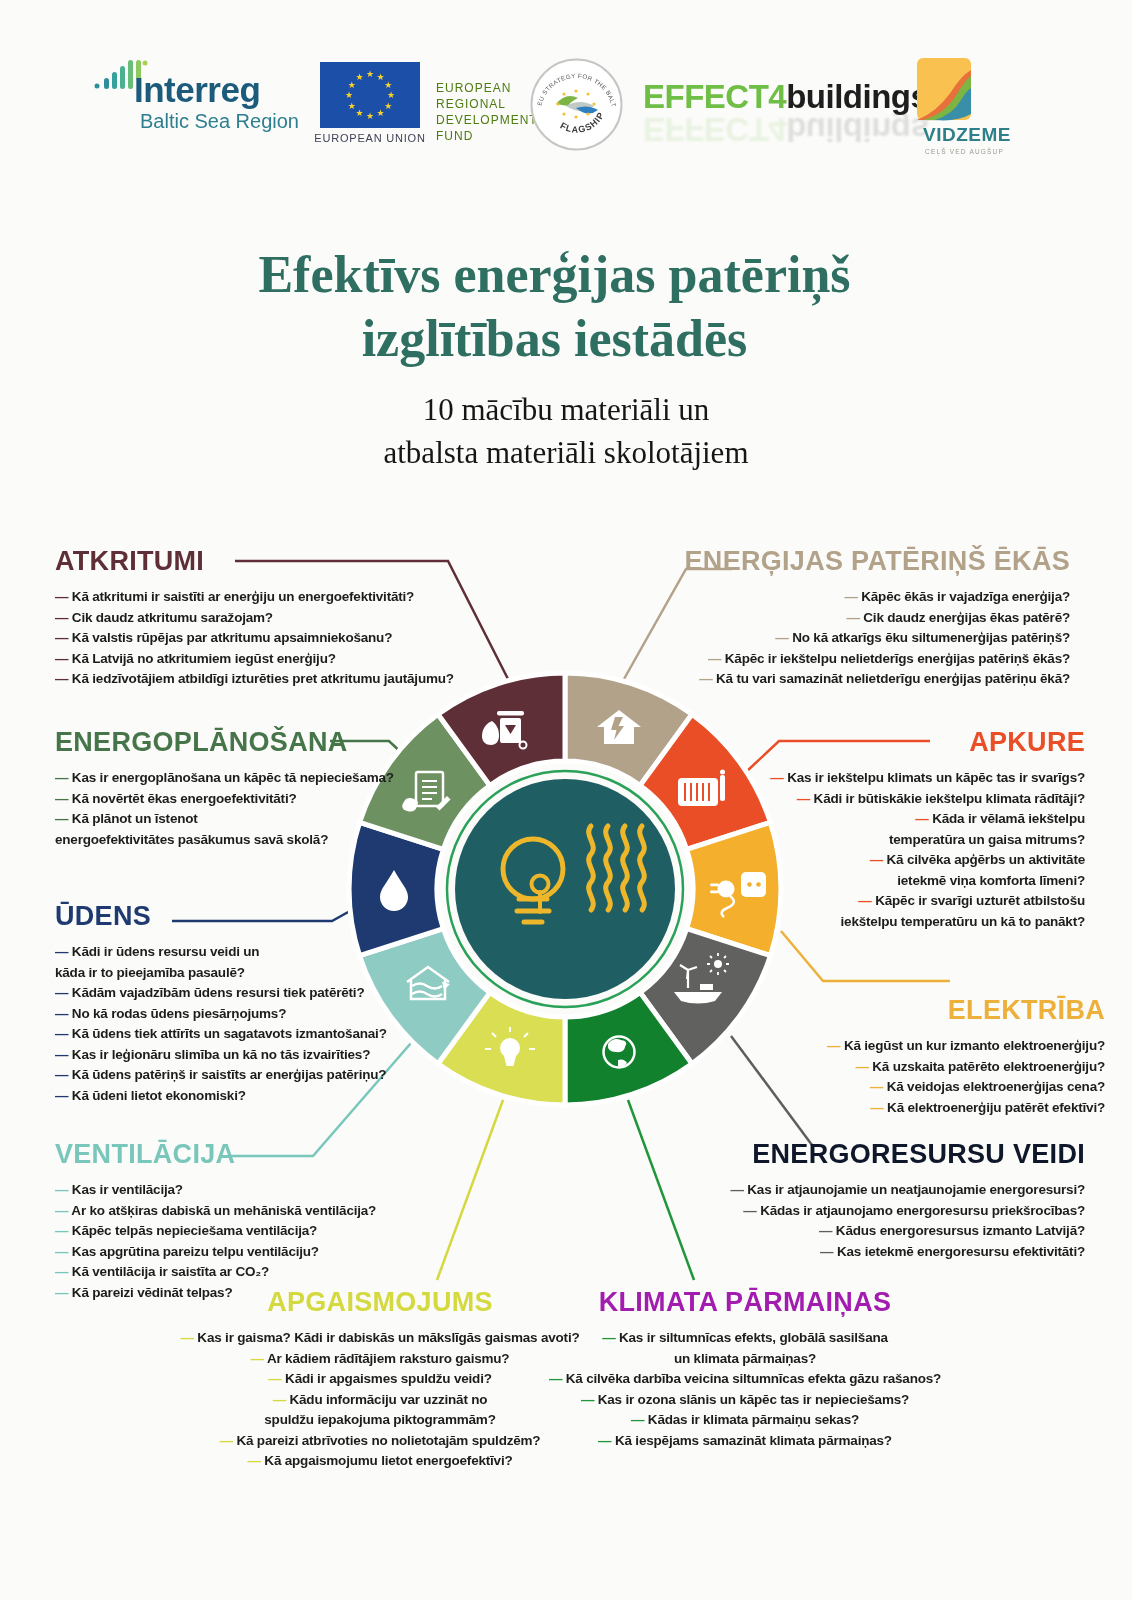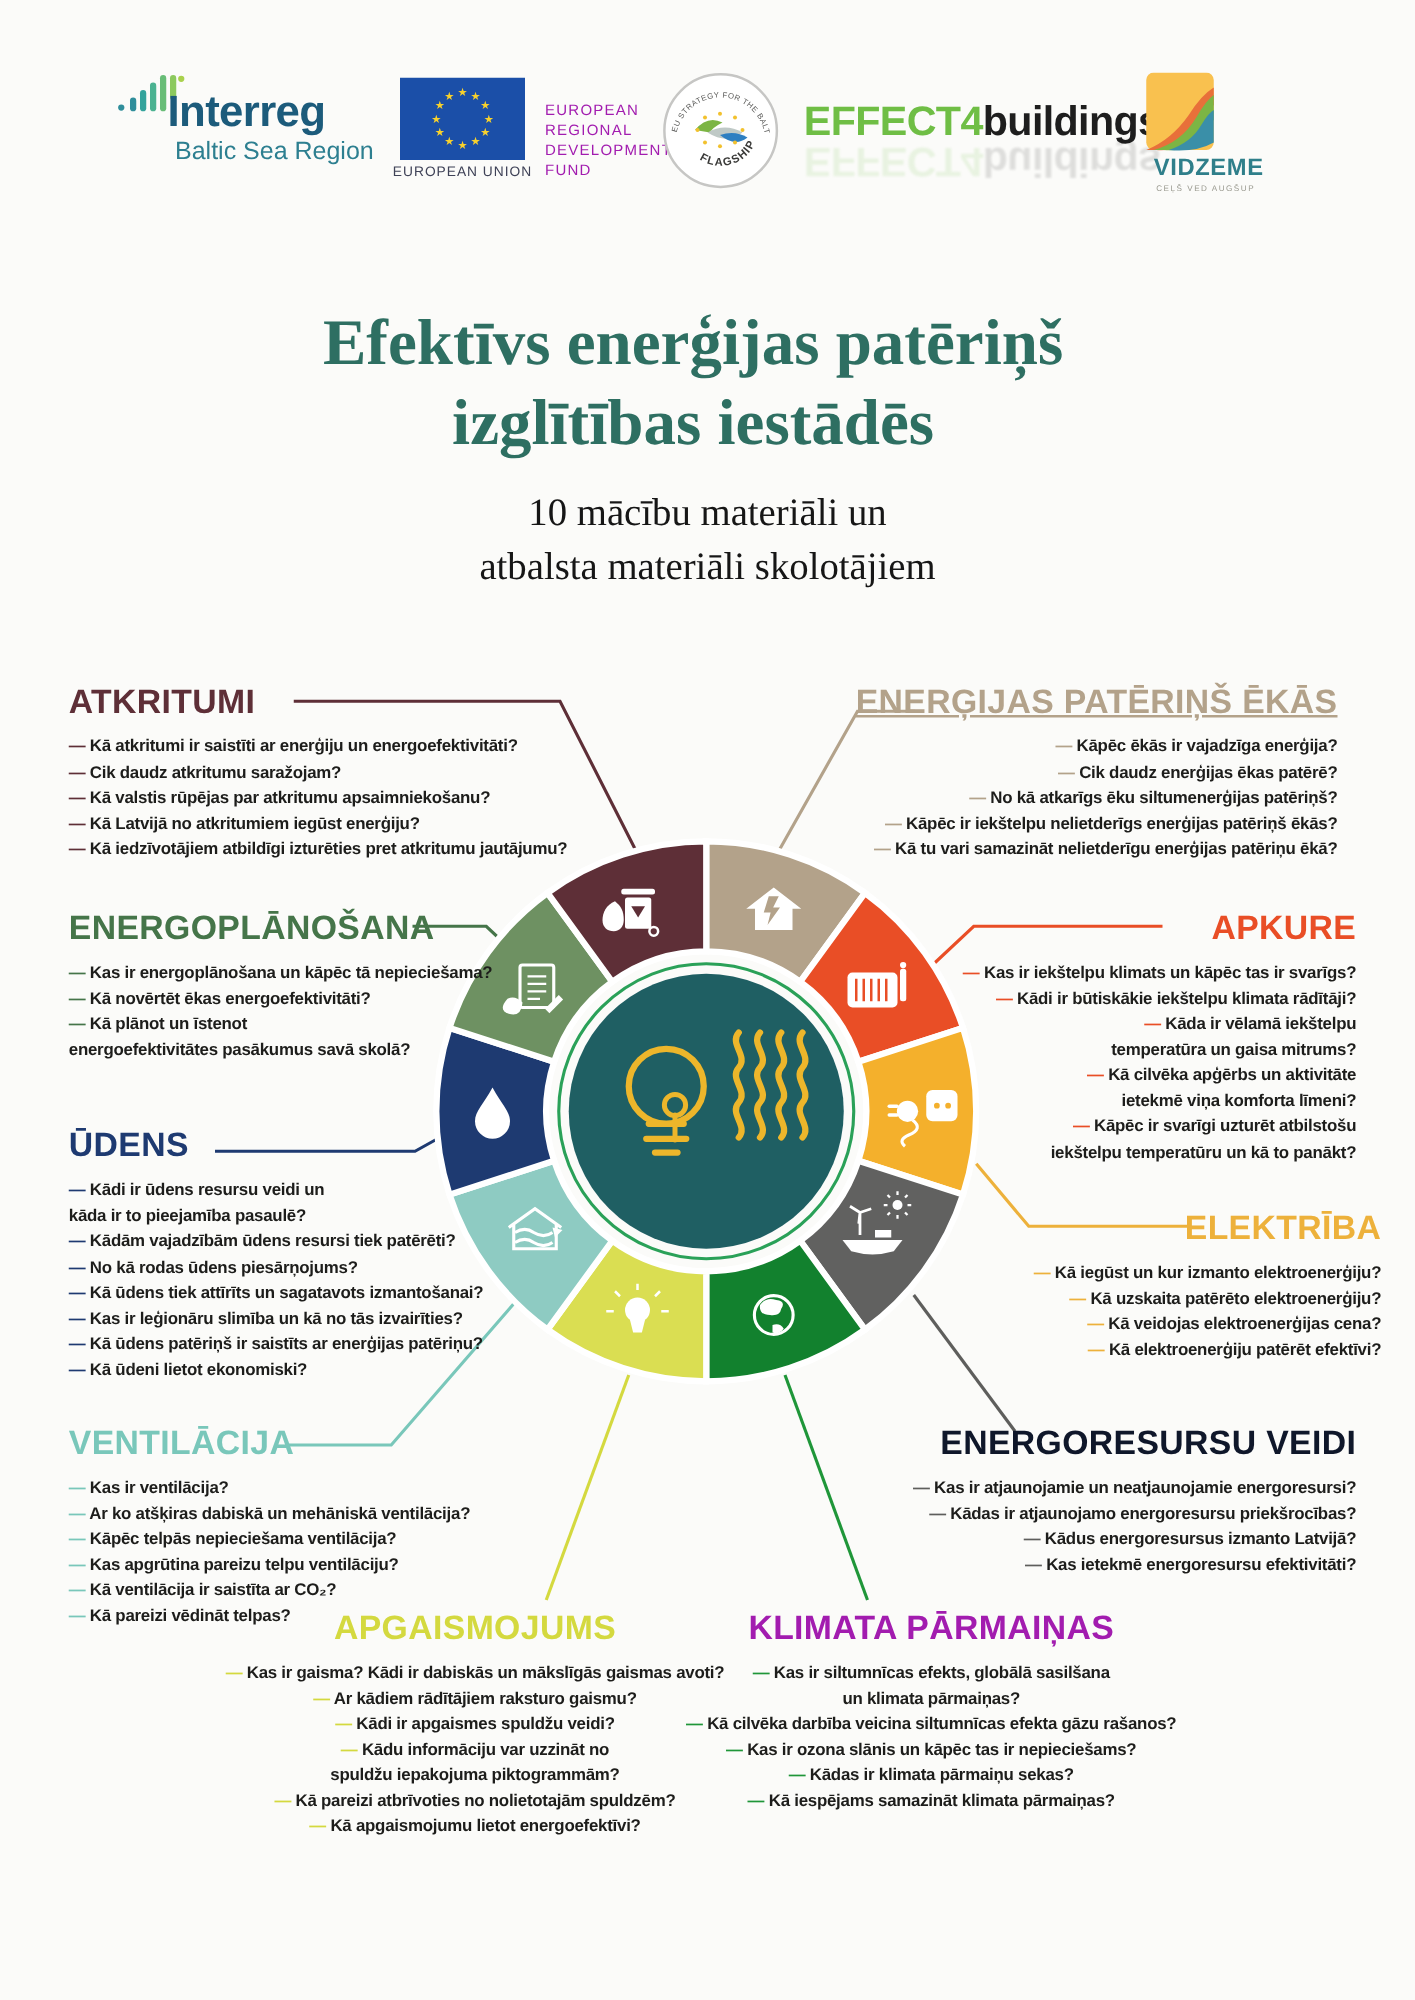--- a/index.html
+++ b/index.html
@@ -5,21 +5,21 @@
   html,body{margin:0;padding:0;background:#e8e8e6;}
   .canvas{position:relative;width:1132px;height:1600px;margin:0 auto;background:#fbfbf9;overflow:hidden;
           font-family:"Liberation Sans",sans-serif;}
   
   .hdr{position:absolute;left:0;top:0;width:1016px;height:180px;}
   .interreg{position:absolute;left:92px;top:58px;width:230px;height:90px;}
   .interreg .word{position:absolute;left:42px;top:12px;font-size:35px;font-weight:700;color:#1c5b7b;letter-spacing:-.5px;}
   .interreg .region{position:absolute;left:48px;top:52px;font-size:20px;color:#2d7f90;}
   .euflag{position:absolute;left:320px;top:62px;width:100px;height:66px;}
   .eu-cap{position:absolute;left:312px;top:132px;width:116px;text-align:center;font-size:11px;letter-spacing:.8px;color:#3f4257;font-weight:400;}
-  .erdf{position:absolute;left:436px;top:80px;font-size:12px;line-height:16px;letter-spacing:1px;color:#a21caf;font-weight:500;}
+  .erdf{position:absolute;left:436px;top:80px;font-size:12px;line-height:16px;letter-spacing:1px;color:#4d7c0f;font-weight:500;}
   .flagship{position:absolute;left:528px;top:56px;width:97px;height:97px;}
   .e4b{position:absolute;left:643px;top:78px;font-size:33px;font-weight:800;letter-spacing:-.5px;}
   .e4b-reflect{position:absolute;left:643px;top:110px;font-size:33px;font-weight:800;letter-spacing:-.5px;
                transform:scaleY(-1);opacity:.13;filter:blur(1px);}
   .vidzeme{position:absolute;left:915px;top:58px;width:120px;height:100px;}
   .vidzeme .vname{position:absolute;left:8px;top:66px;font-size:19px;font-weight:700;color:#2f7f8a;letter-spacing:.5px;}
   .vidzeme .vtag{position:absolute;left:10px;top:90px;font-size:6.5px;letter-spacing:1.2px;color:#9a9a90;}
   
   .main-title{position:absolute;left:0;top:243px;width:1109px;text-align:center;
               font-family:"Liberation Serif",serif;font-weight:700;font-size:52px;line-height:64px;color:#2e6f62;}
@@ -253,21 +253,21 @@
   <div id="sections">
       <div class="section" id="sec-atkritumi">
         <h2 class="sec-title" style="color: rgb(94, 47, 55);">ATKRITUMI</h2>
         <div class="bullet-line"><span class="dash" style="color: rgb(94, 47, 55);">— </span><span>Kā atkritumi ir saistīti ar enerģiju un energoefektivitāti?</span></div>
         <div class="bullet-line"><span class="dash" style="color: rgb(94, 47, 55);">— </span><span>Cik daudz atkritumu saražojam?</span></div>
         <div class="bullet-line"><span class="dash" style="color: rgb(94, 47, 55);">— </span><span>Kā valstis rūpējas par atkritumu apsaimniekošanu?</span></div>
         <div class="bullet-line"><span class="dash" style="color: rgb(94, 47, 55);">— </span><span>Kā Latvijā no atkritumiem iegūst enerģiju?</span></div>
         <div class="bullet-line"><span class="dash" style="color: rgb(94, 47, 55);">— </span><span>Kā iedzīvotājiem atbildīgi izturēties pret atkritumu jautājumu?</span></div>
       </div>
       <div class="section" id="sec-ekas">
-        <h2 class="sec-title" style="color: rgb(179, 162, 138); text-decoration: underline;">ENERĢIJAS PATĒRIŅŠ ĒKĀS</h2>
+        <h2 class="sec-title" style="color: rgb(179, 162, 138);">ENERĢIJAS PATĒRIŅŠ ĒKĀS</h2>
         <div class="bullet-line"><span class="dash" style="color: rgb(179, 162, 138);">— </span><span>Kāpēc ēkās ir vajadzīga enerģija?</span></div>
         <div class="bullet-line"><span class="dash" style="color: rgb(179, 162, 138);">— </span><span>Cik daudz enerģijas ēkas patērē?</span></div>
         <div class="bullet-line"><span class="dash" style="color: rgb(179, 162, 138);">— </span><span>No kā atkarīgs ēku siltumenerģijas patēriņš?</span></div>
         <div class="bullet-line"><span class="dash" style="color: rgb(179, 162, 138);">— </span><span>Kāpēc ir iekštelpu nelietderīgs enerģijas patēriņš ēkās?</span></div>
         <div class="bullet-line"><span class="dash" style="color: rgb(179, 162, 138);">— </span><span>Kā tu vari samazināt nelietderīgu enerģijas patēriņu ēkā?</span></div>
       </div>
       <div class="section" id="sec-energoplanosana">
         <h2 class="sec-title" style="color: rgb(69, 117, 73);">ENERGOPLĀNOŠANA</h2>
         <div class="bullet-line"><span class="dash" style="color: rgb(69, 117, 73);">— </span><span>Kas ir energoplānošana un kāpēc tā nepieciešama?</span></div>
         <div class="bullet-line"><span class="dash" style="color: rgb(69, 117, 73);">— </span><span>Kā novērtēt ēkas energoefektivitāti?</span></div>
@@ -290,21 +290,21 @@
         <div class="bullet-line"><span class="dash" style="color: rgb(30, 58, 113);">— </span><span>Kādi ir ūdens resursu veidi un</span></div>
         <div class="bullet-line"><span>kāda ir to pieejamība pasaulē?</span></div>
         <div class="bullet-line"><span class="dash" style="color: rgb(30, 58, 113);">— </span><span>Kādām vajadzībām ūdens resursi tiek patērēti?</span></div>
         <div class="bullet-line"><span class="dash" style="color: rgb(30, 58, 113);">— </span><span>No kā rodas ūdens piesārņojums?</span></div>
         <div class="bullet-line"><span class="dash" style="color: rgb(30, 58, 113);">— </span><span>Kā ūdens tiek attīrīts un sagatavots izmantošanai?</span></div>
         <div class="bullet-line"><span class="dash" style="color: rgb(30, 58, 113);">— </span><span>Kas ir leģionāru slimība un kā no tās izvairīties?</span></div>
         <div class="bullet-line"><span class="dash" style="color: rgb(30, 58, 113);">— </span><span>Kā ūdens patēriņš ir saistīts ar enerģijas patēriņu?</span></div>
         <div class="bullet-line"><span class="dash" style="color: rgb(30, 58, 113);">— </span><span>Kā ūdeni lietot ekonomiski?</span></div>
       </div>
       <div class="section" id="sec-elektriba">
-        <h2 class="sec-title" style="color: rgb(237, 177, 59);">ELEKTRĪBA</h2>
+        <h2 class="sec-title" style="color: rgb(237, 177, 59); margin-top: 28px;">ELEKTRĪBA</h2>
         <div class="bullet-line"><span class="dash" style="color: rgb(237, 177, 59);">— </span><span>Kā iegūst un kur izmanto elektroenerģiju?</span></div>
         <div class="bullet-line"><span class="dash" style="color: rgb(237, 177, 59);">— </span><span>Kā uzskaita patērēto elektroenerģiju?</span></div>
         <div class="bullet-line"><span class="dash" style="color: rgb(237, 177, 59);">— </span><span>Kā veidojas elektroenerģijas cena?</span></div>
         <div class="bullet-line"><span class="dash" style="color: rgb(237, 177, 59);">— </span><span>Kā elektroenerģiju patērēt efektīvi?</span></div>
       </div>
       <div class="section" id="sec-ventilacija">
         <h2 class="sec-title" style="color: rgb(121, 199, 186);">VENTILĀCIJA</h2>
         <div class="bullet-line"><span class="dash" style="color: rgb(121, 199, 186);">— </span><span>Kas ir ventilācija?</span></div>
         <div class="bullet-line"><span class="dash" style="color: rgb(121, 199, 186);">— </span><span>Ar ko atšķiras dabiskā un mehāniskā ventilācija?</span></div>
         <div class="bullet-line"><span class="dash" style="color: rgb(121, 199, 186);">— </span><span>Kāpēc telpās nepieciešama ventilācija?</span></div>

